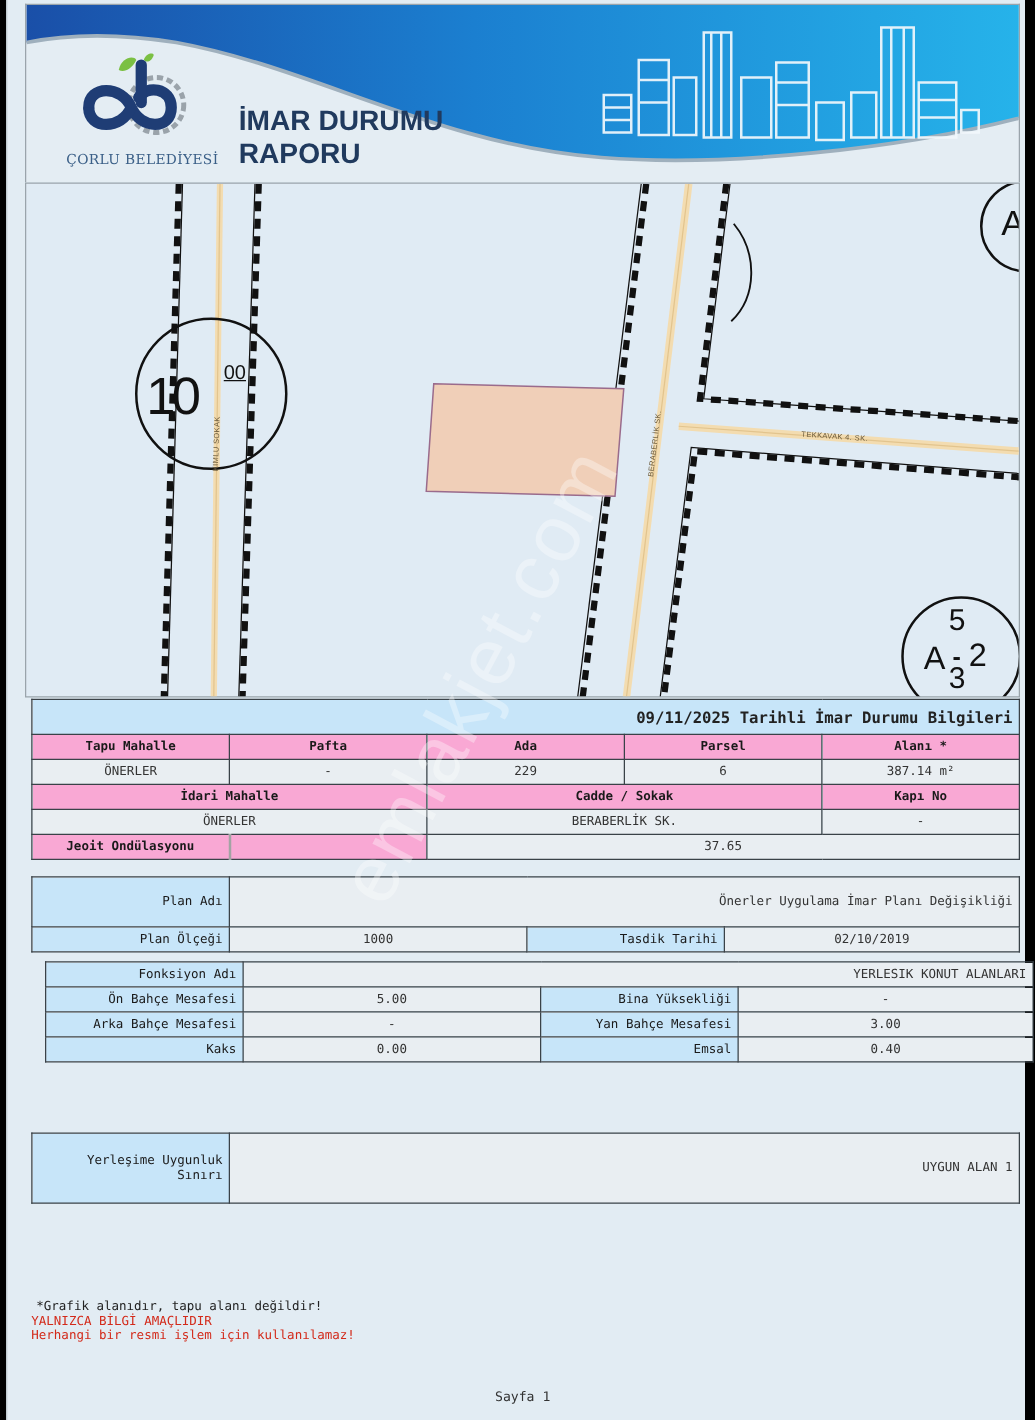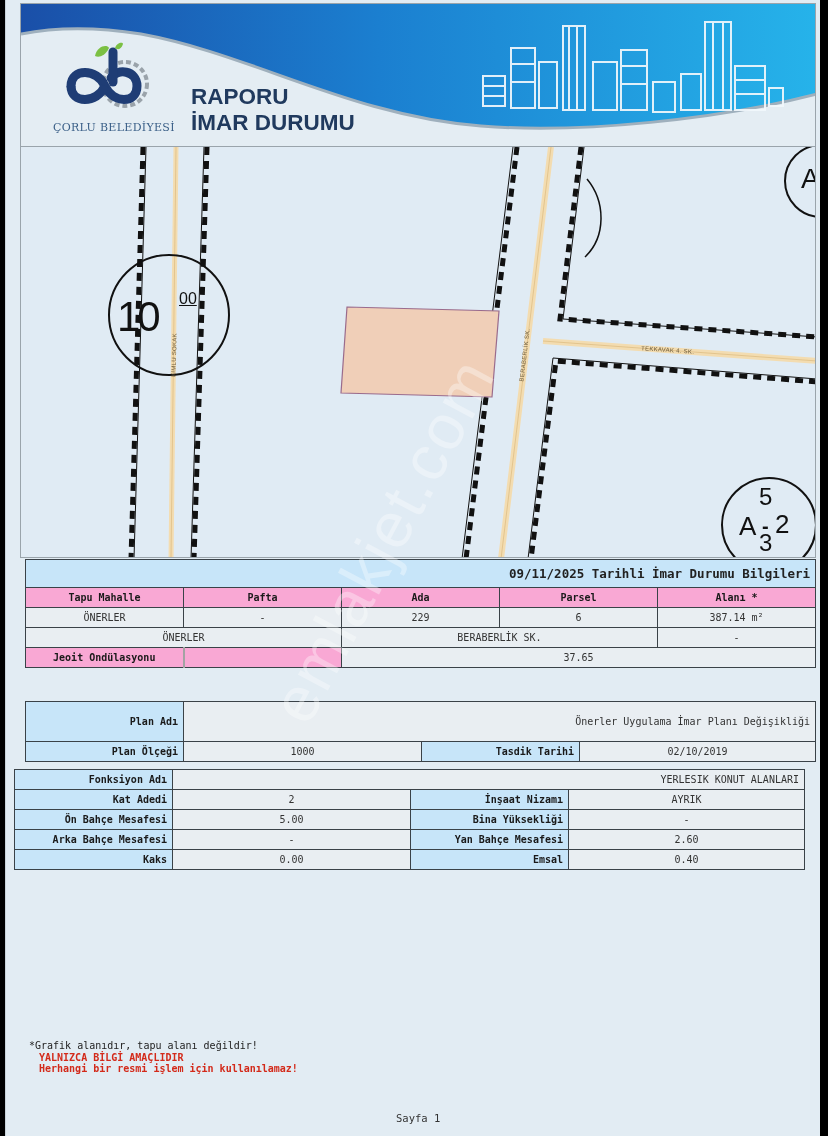--- a/index.html
+++ b/index.html
@@ -46,34 +46,34 @@
   }
 
   
   table { border-collapse: collapse; table-layout: fixed; }
   td {
     border: 1px solid #3a4248; font-size: 10px; height: 20px; padding: 0 5px;
     color: #222; white-space: nowrap; overflow: hidden;
   }
   .hdr { background: #f9a8d4; font-weight: bold; text-align: center; color: #1a1a1a; }
   .val { background: #e9eef2; text-align: center; color: #333; }
-  .lbl { background: #c7e5f9; font-weight: bold; text-align: right; color: #1a1a1a; }
+  .lbl { background: #c7e5f9; font-weight: normal; text-align: right; color: #1a1a1a; }
   .val-left { background: #e9eef2; text-align: right; color: #333; }
 
   .info-table { position: absolute; left: 19px; top: 559px; width: 790px; }
   .info-title td { height: 28px; font-size: 12.5px; font-weight: bold; background: #c7e5f9; text-align: right; }
 
   .plan-table { position: absolute; left: 19px; top: 701px; width: 790px; }
-  .func-table { position: absolute; left: 8px; top: 769px; width: 790px; }
+  .func-table { position: absolute; left: 30px; top: 769px; width: 790px; }
   .settle-table { position: absolute; left: 19px; top: 906px; width: 790px; }
 
   
   .footer { position: absolute; left: 19px; top: 1040px; font-size: 10px; line-height: 11.5px; }
   .footer .note { color: #222; }
-  .footer .warn { color: #d32a1a; font-weight: bold; margin-left: 14px; }
+  .footer .warn { color: #d32a1a; font-weight: normal; }
   .page-num { position: absolute; left: 390px; top: 1112px; font-size: 10.5px; color: #333; }
 
   .watermark {
     position: absolute; left: 250px; top: 700px;
     font-family: "Liberation Sans", sans-serif; font-size: 64px; color: rgba(255,255,255,0.35);
     transform: rotate(-62deg); transform-origin: left top; pointer-events: none;
     letter-spacing: 2px;
   }
 </style>
 </head>
@@ -122,22 +122,22 @@
     <svg class="logo" viewBox="0 0 92 72" width="92" height="72">
       <circle cx="64" cy="42" r="22" fill="none" stroke="#9aa3aa" stroke-width="4" stroke-dasharray="5 3"></circle>
       <path d="M10,44 C10,26 36,26 44,44 C52,62 76,62 76,44 C76,28 56,26 50,36" fill="none" stroke="#1f3d75" stroke-width="9" stroke-linecap="round"></path>
       <path d="M44,44 C36,62 10,62 10,44" fill="none" stroke="#1f3d75" stroke-width="9"></path>
       <line x1="52" y1="10" x2="52" y2="40" stroke="#1f3d75" stroke-width="9" stroke-linecap="round"></line>
       <path d="M34,14 C36,4 46,2 48,6 C44,14 38,16 34,14 Z" fill="#7bc043"></path>
       <path d="M54,6 C56,0 62,0 62,2 C60,8 56,8 54,6 Z" fill="#7bc043"></path>
     </svg>
     <div class="municipality">ÇORLU BELEDİYESİ</div>
     <div class="report-title">
+      <span>İMAR DURUMU</span>
       <span>RAPORU</span>
-      <span>İMAR DURUMU</span>
     </div>
   </div>
 
   <div class="map">
     <svg width="796" height="412" viewBox="0 0 796 412">
 
       <line x1="155" y1="0" x2="150" y2="412" stroke="#f3dcb0" stroke-width="5"></line>
       <line x1="155" y1="0" x2="150" y2="412" stroke="#e2c48e" stroke-width="1"></line>
       <line x1="122" y1="0" x2="110" y2="412" stroke="#111" stroke-width="5" stroke-dasharray="8 6"></line>
       <line x1="125" y1="0" x2="113" y2="412" stroke="#111" stroke-width="1"></line>
@@ -202,20 +202,25 @@
       <td class="hdr">Alanı *</td>
     </tr>
     <tr>
       <td class="val">ÖNERLER</td>
       <td class="val">-</td>
       <td class="val">229</td>
       <td class="val">6</td>
       <td class="val">387.14 m²</td>
     </tr>
     <tr>
+      <td class="hdr" colspan="2">İdari Mahalle</td>
+      <td class="hdr" colspan="2">Cadde / Sokak</td>
+      <td class="hdr">Kapı No</td>
+    </tr>
+    <tr>
       <td class="val" colspan="2">ÖNERLER</td>
       <td class="val" colspan="2">BERABERLİK SK.</td>
       <td class="val">-</td>
     </tr>
     <tr>
       <td class="hdr" style="border-right:2px solid #a3a3a3"><span>Jeoit Ondülasyonu</span></td>
       <td class="hdr" style="border-left:none"></td>
       <td class="val" colspan="3">37.65</td>
     </tr>
   </tbody>
@@ -248,46 +253,55 @@
         <col style="width:238px">
         <col style="width:158px">
         <col style="width:236px">
       </colgroup>
     <tbody>
         <tr>
       <td class="lbl">Fonksiyon Adı</td>
       <td class="val-left" colspan="3">YERLESIK KONUT ALANLARI</td>
     </tr>
     <tr>
-      <td class="lbl">Kat Adedi</td>
-      <td class="val">2</td>
-      <td class="lbl">İnşaat Nizamı</td>
-      <td class="val">AYRIK</td>
-    </tr>
-    <tr>
       <td class="lbl">Ön Bahçe Mesafesi</td>
       <td class="val">5.00</td>
       <td class="lbl">Bina Yüksekliği</td>
       <td class="val">-</td>
     </tr>
     <tr>
       <td class="lbl">Arka Bahçe Mesafesi</td>
       <td class="val">-</td>
       <td class="lbl">Yan Bahçe Mesafesi</td>
-      <td class="val">2.60</td>
+      <td class="val">3.00</td>
     </tr>
     <tr>
       <td class="lbl">Kaks</td>
       <td class="val">0.00</td>
       <td class="lbl">Emsal</td>
       <td class="val">0.40</td>
     </tr>
   </tbody>
     </table>
 
+  <table class="settle-table">
+    <colgroup>
+        <col style="width:158px">
+        <col style="width:632px">
+      </colgroup>
+    <tbody>
+        <tr>
+      <td class="lbl" style="height:56px; line-height:12px;">
+        <div>Yerleşime Uygunluk</div>
+        <div>Sınırı</div>
+      </td>
+      <td class="val-left" style="height:56px">UYGUN ALAN 1</td>
+    </tr>
+  </tbody>
+    </table>
 
   <div class="watermark">emlakjet.com</div>
 
   <div class="footer">
     <div class="note" style="padding-left:4px">*Grafik alanıdır, tapu alanı değildir!</div>
     <div class="warn">YALNIZCA BİLGİ AMAÇLIDIR</div>
     <div class="warn">Herhangi bir resmi işlem için kullanılamaz!</div>
   </div>
   <div class="page-num">Sayfa 1</div>
 </div>

